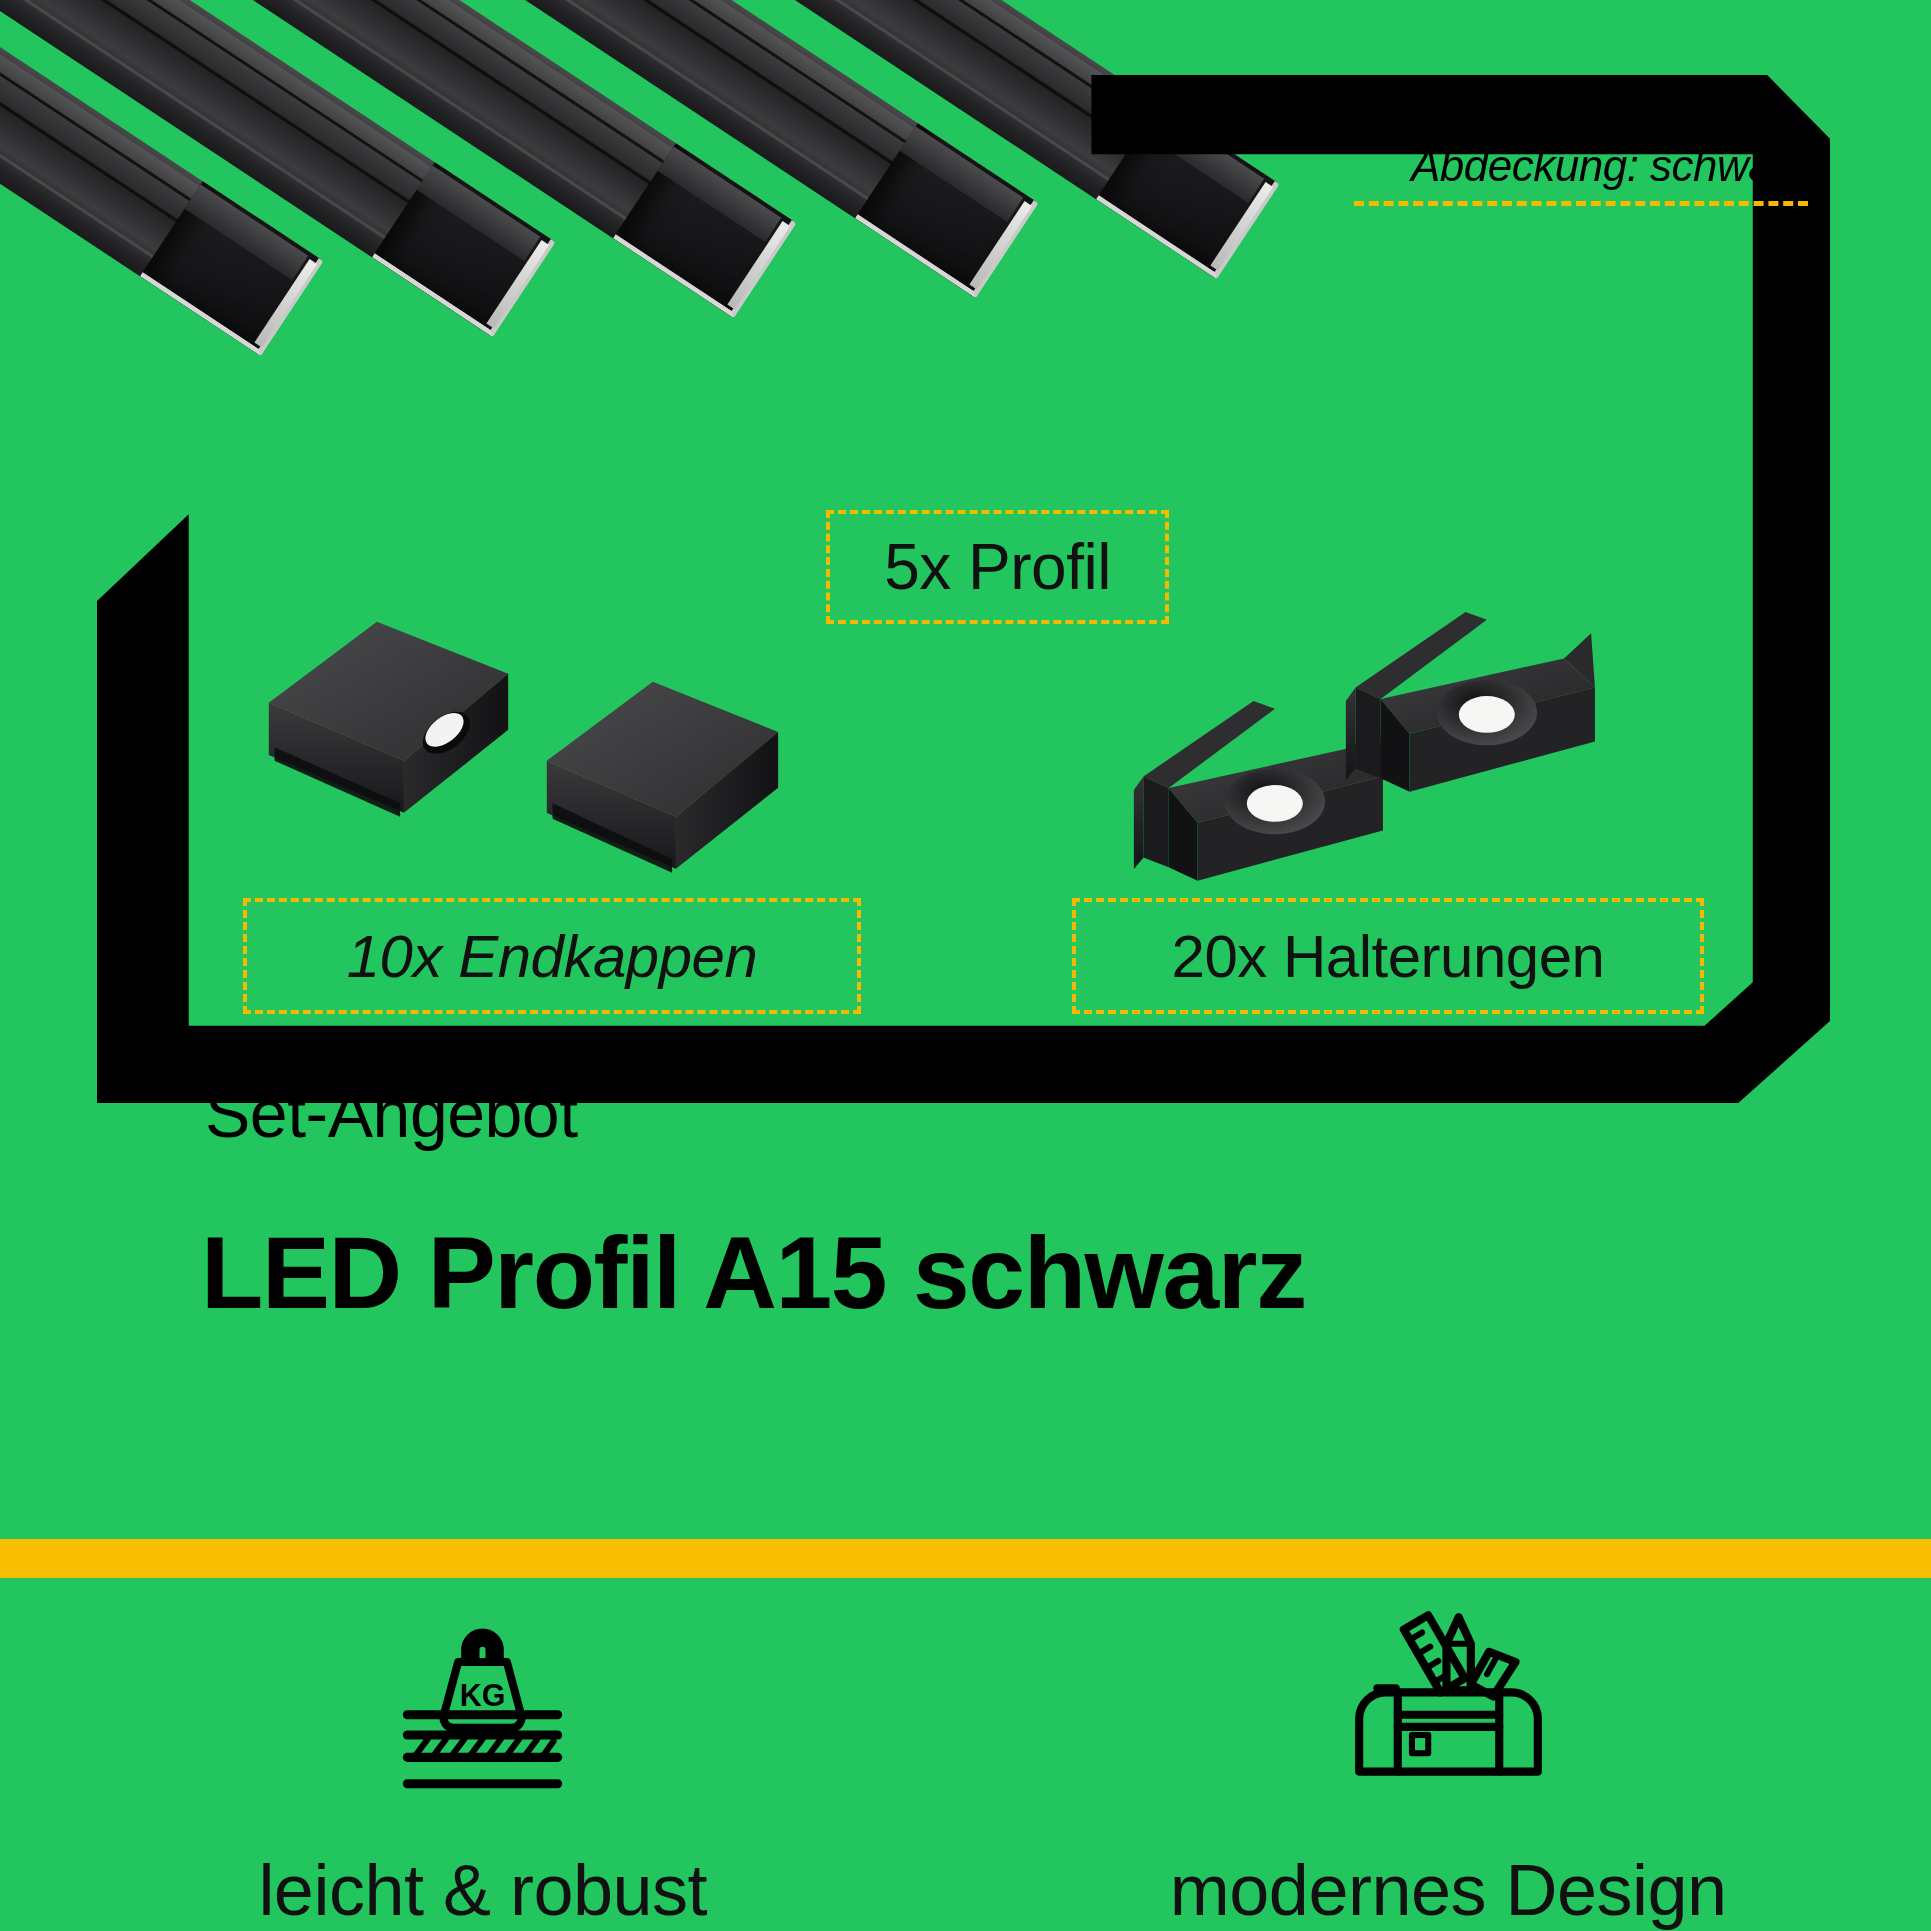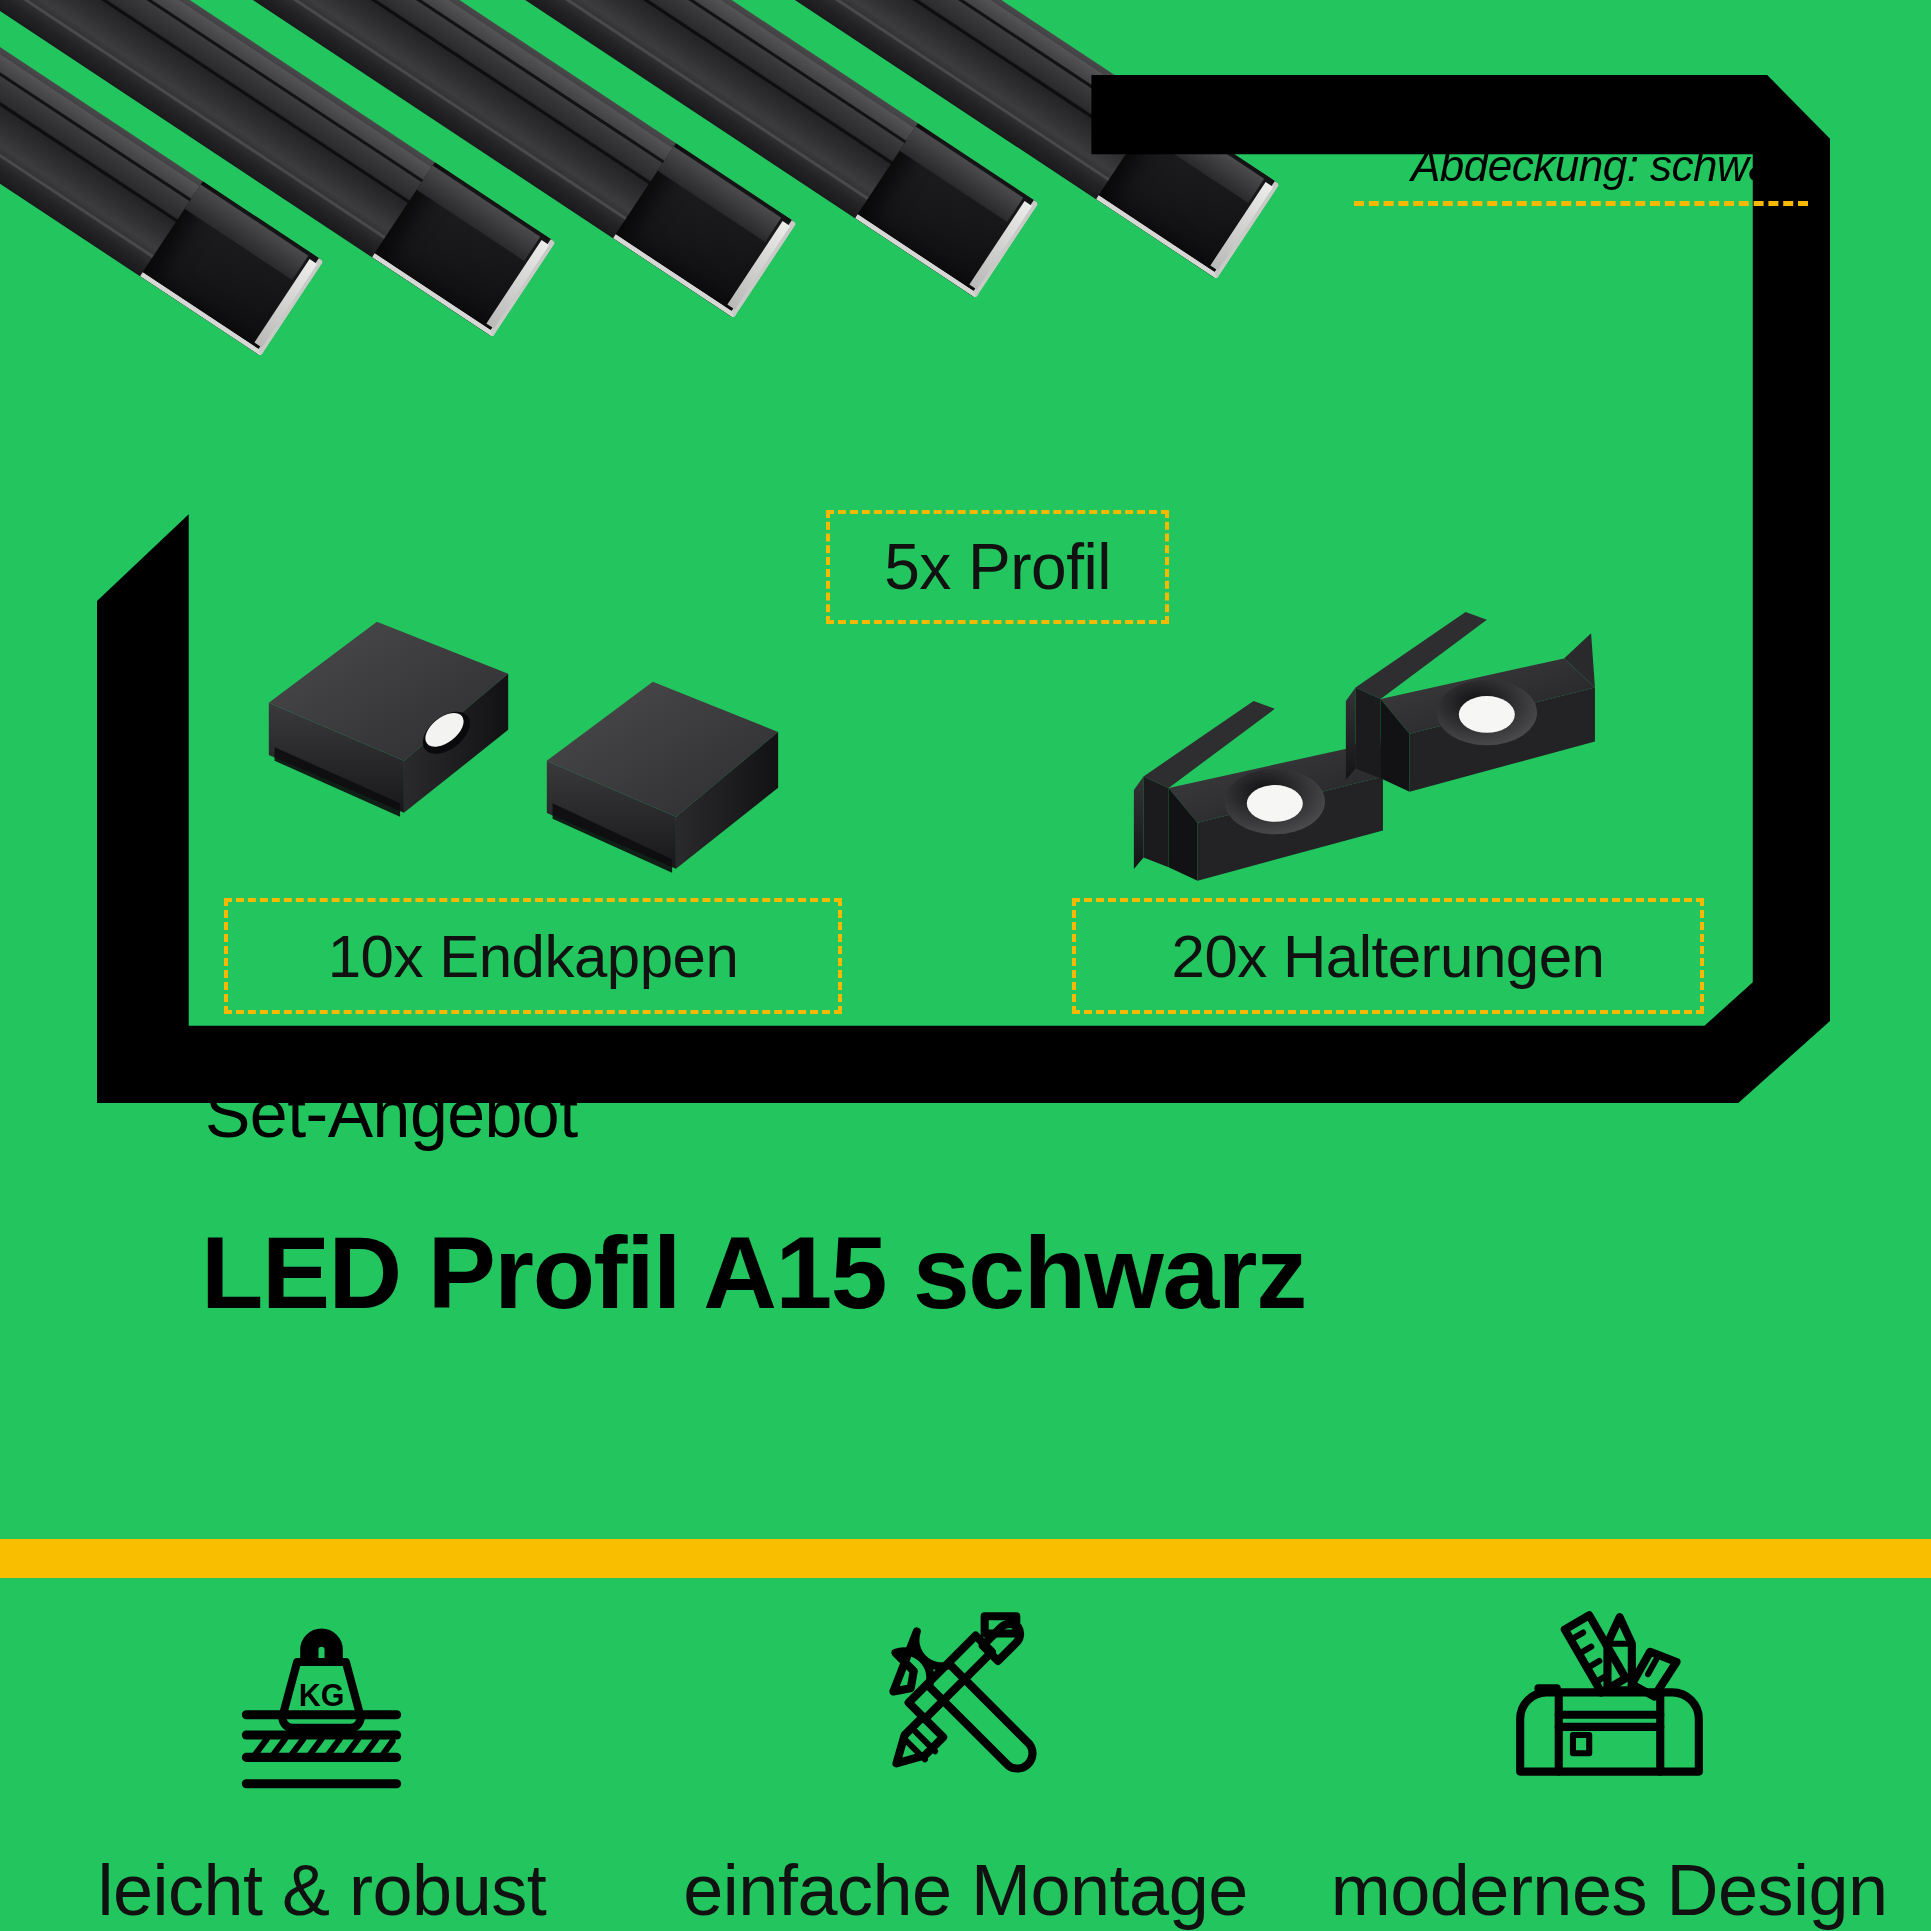--- a/index.html
+++ b/index.html
@@ -107,21 +107,21 @@
   }
   .tag span {
     font-size: 60px;
     font-weight: 400;
     letter-spacing: -0.5px;
     white-space: nowrap;
     color: #111111;
   }
   #tag-profil   { left: 826px; top: 510px;  width: 343px;  height: 114px; }
   #tag-profil span { font-size: 64px; text-align: center; }
-  #tag-endkappen{ left: 224px; top: 898px;  width: 618px;  height: 116px; }
+  #tag-endkappen{ left: 243px; top: 898px;  width: 618px;  height: 116px; font-style: italic; }
   #tag-halterungen{ left: 1072px; top: 898px; width: 632px; height: 116px; }
 
   
   #abdeckung {
     position: absolute;
     left: 1354px; top: 141px;
     width: 454px;
     text-align: right;
     font-style: italic;
     font-size: 44px;
@@ -389,36 +389,20 @@
               <path d="M106 150 l12 -16"></path>
               <path d="M124 150 l12 -16"></path>
             <path d="M142 150 l12 -16"></path>
               <path d="M160 150 l10 -14"></path>
           </g>
         </svg>
       </div>
       <div class="feature-label">leicht &amp; robust</div>
     </div>
 
-    <div class="feature">
-      <div class="feature-icon">
-        <svg viewBox="0 0 200 190" fill="none" stroke="#000" stroke-width="8" stroke-linecap="round" stroke-linejoin="round">
-          <path d="M44 22 a26 26 0 0 0 33 33 l78 78 a15 15 0 0 1 -21 21 l-78 -78 a26 26 0 0 0 -33 -33 l18 18 -3 17 -17 3 z" transform="translate(8,6)"></path>
-          <path d="M150 30 l-22 22 -12 -12 22 -22 z" transform="rotate(45 150 30)"></path>
-          <g transform="translate(0,0)">
-            <path d="M152 24 a12 12 0 0 0 -17 0 l-18 18 15 15 18 -18 a12 12 0 0 0 2 -15 z"></path>
-            <path d="M126 48 l-66 66 -16 -16 66 -66 z"></path>
-            <path d="M58 112 l-18 18 -8 28 28 -8 18 -18 z"></path>
-            <path d="M48 124 l22 22" stroke-width="6"></path>
-            <path d="M40 134 l20 20" stroke-width="6"></path>
-          </g>
-        </svg>
-      </div>
-      <div class="feature-label">einfache Montage</div>
-    </div>
 
     <div class="feature">
       <div class="feature-icon">
         <svg viewBox="0 0 200 190" fill="none" stroke="#000" stroke-width="8" stroke-linecap="round" stroke-linejoin="round">
           <path d="M56 26 l24 -14 36 62 -24 14 z"></path>
           <g stroke-width="6">
             <path d="M62 36 l12 -7"></path>
               <path d="M70 50 l12 -7"></path>
               <path d="M78 64 l12 -7"></path>
               <path d="M86 78 l12 -7"></path>

